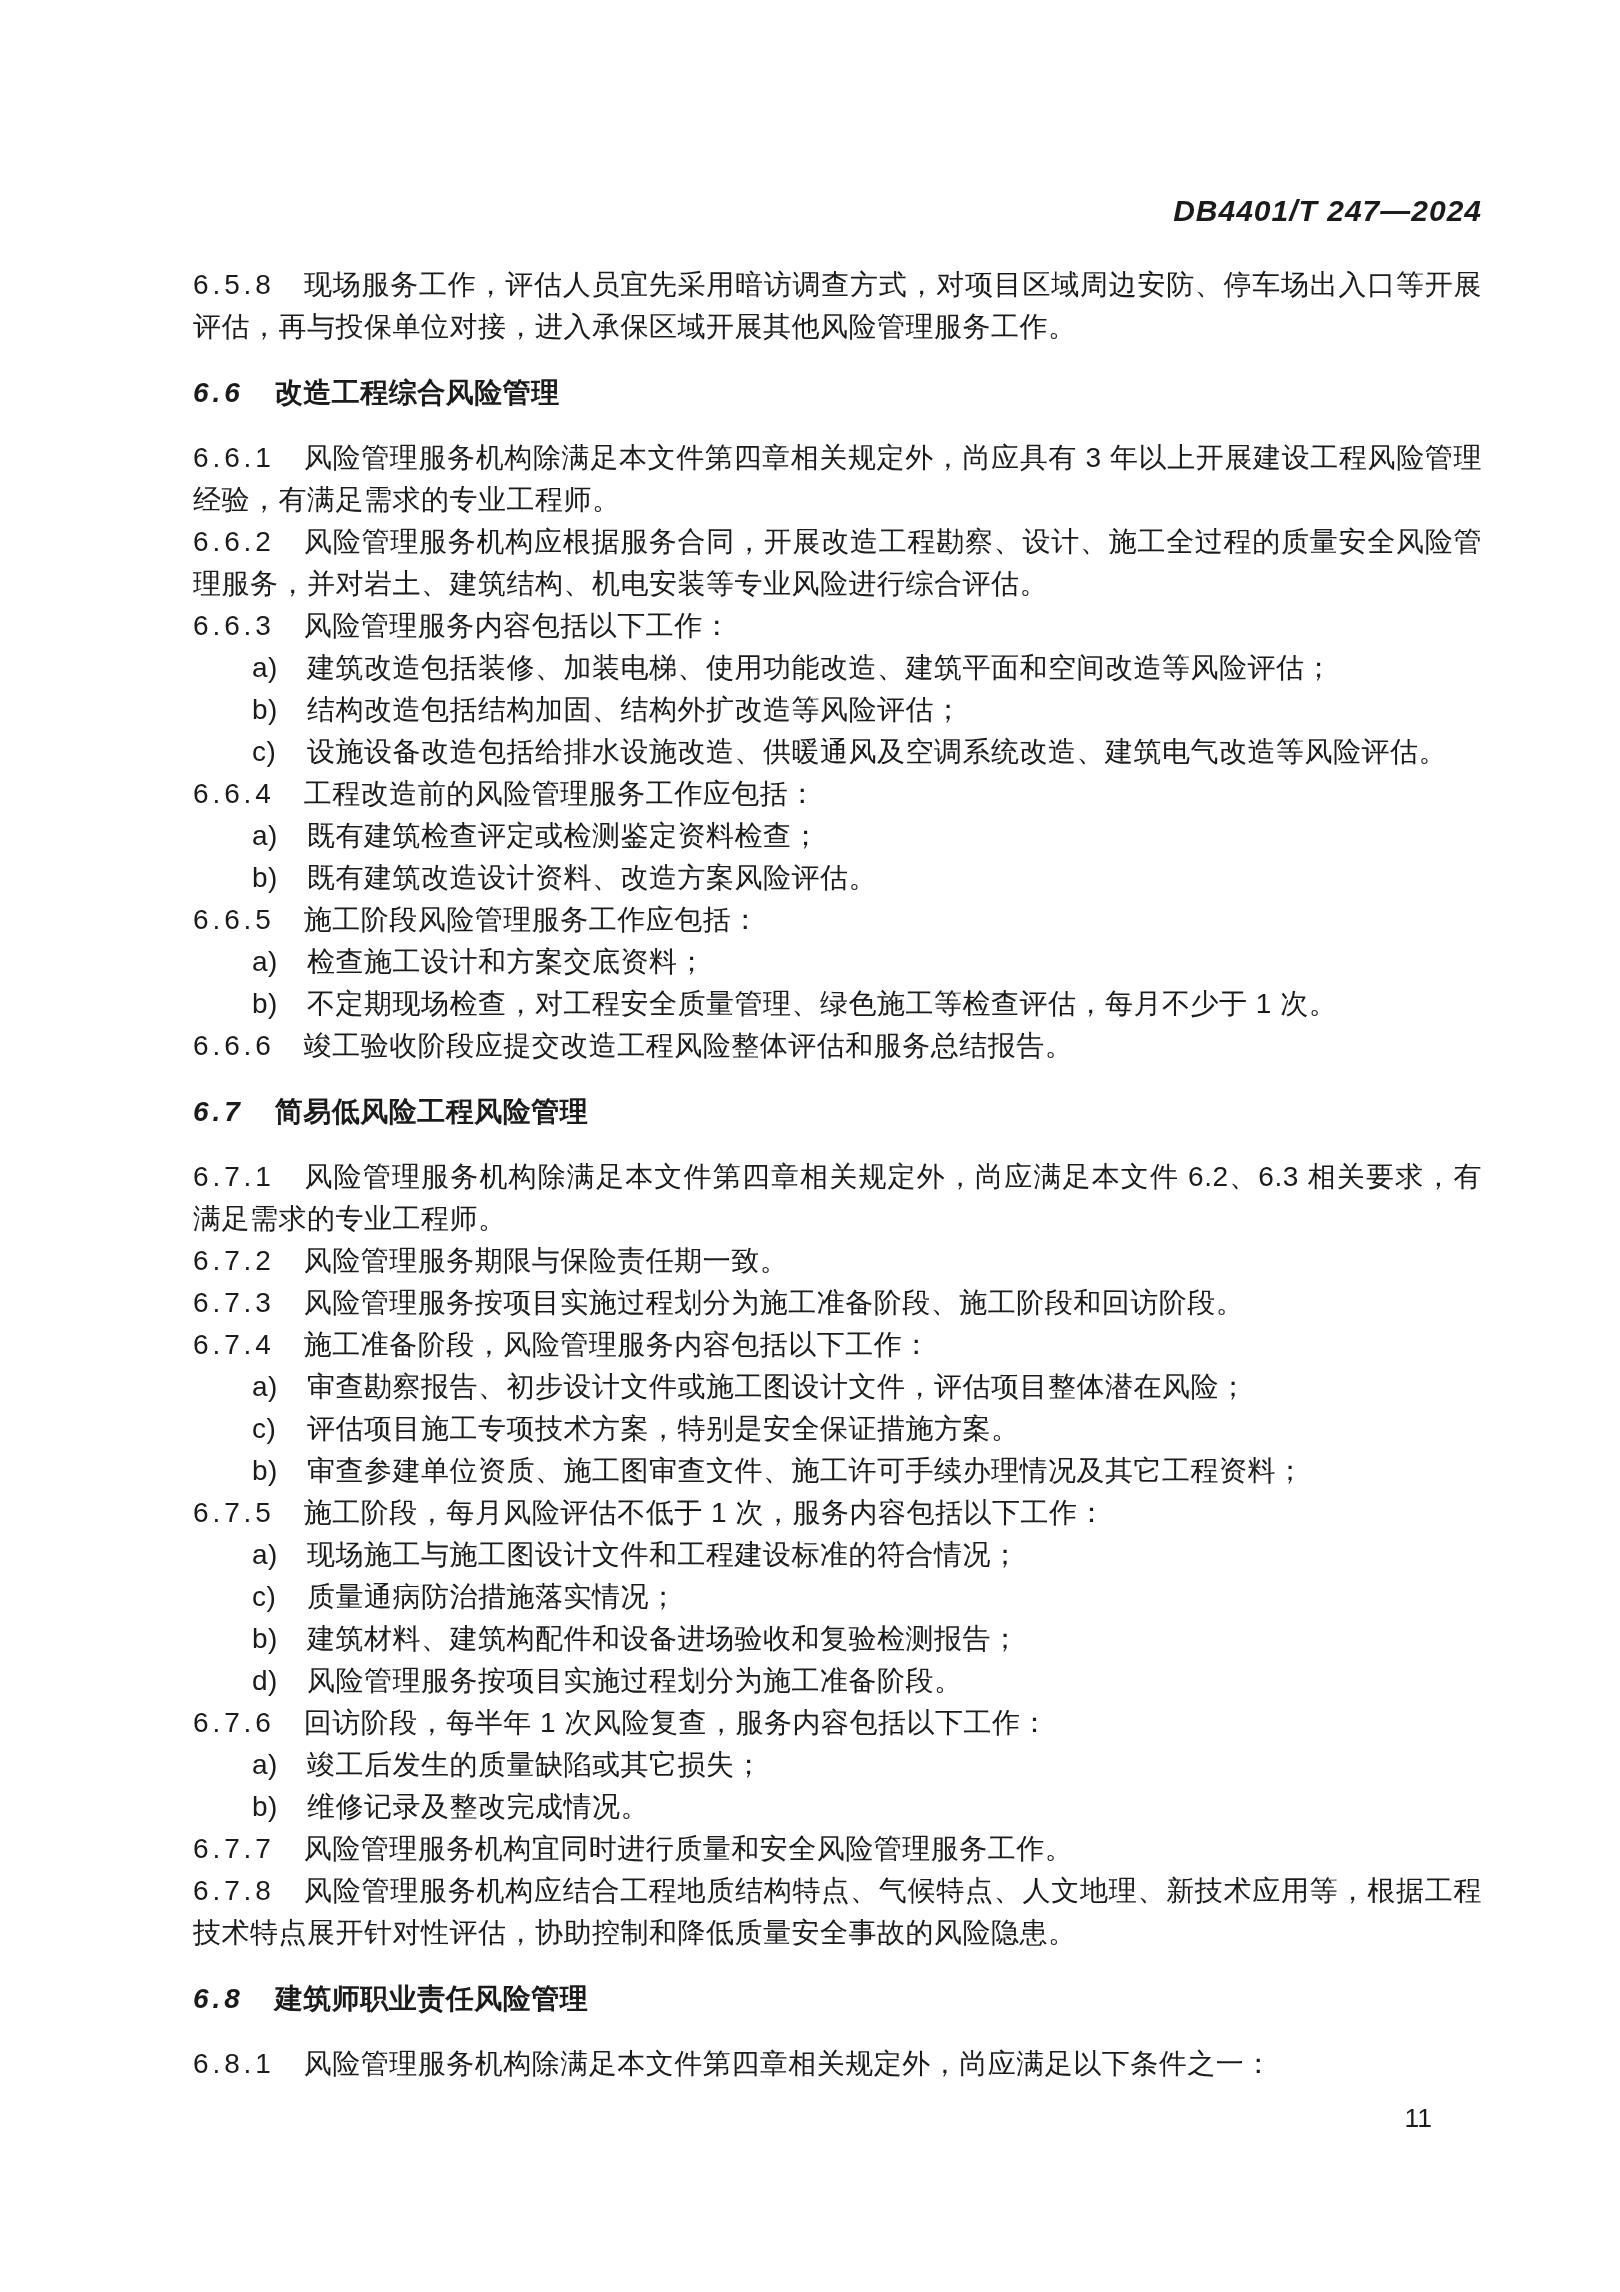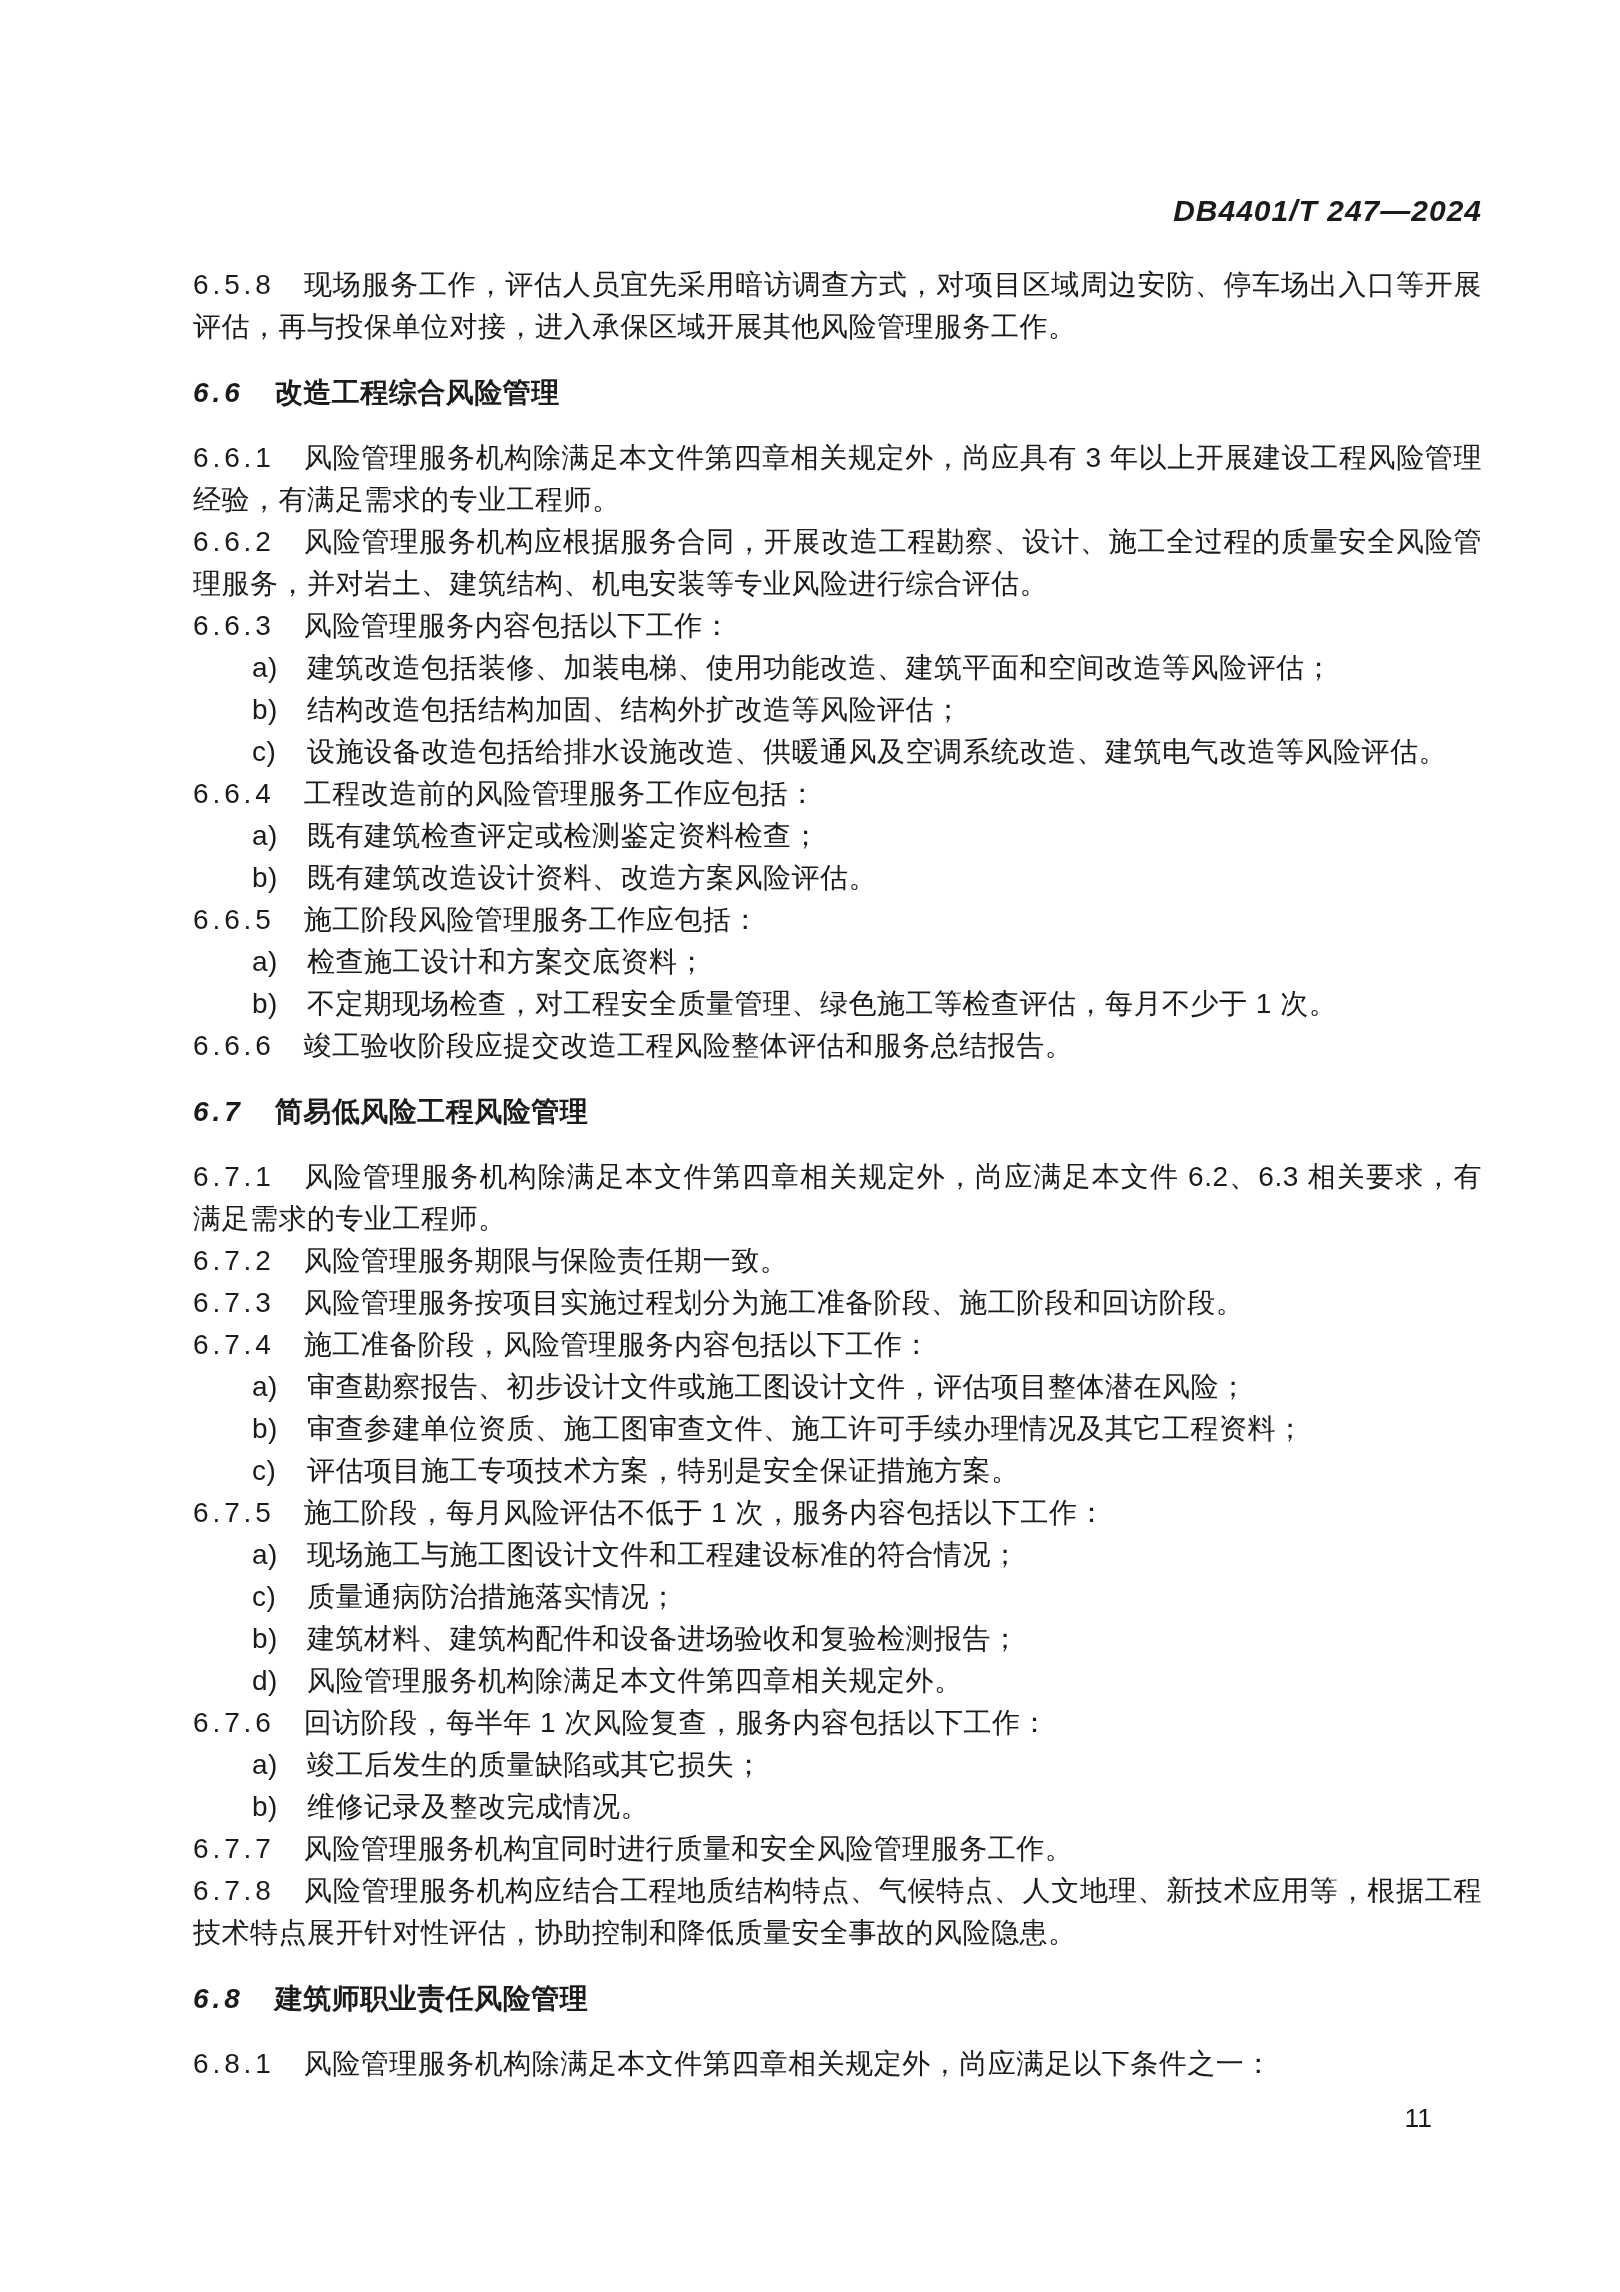--- a/index.html
+++ b/index.html
@@ -103,27 +103,27 @@
   <p class="item"><span class="label">b)</span><span>不定期现场检查，对工程安全质量管理、绿色施工等检查评估，每月不少于 1 次。</span></p>
   <p class="clause"><span class="num">6.6.6</span><span>竣工验收阶段应提交改造工程风险整体评估和服务总结报告。</span></p>
 
   <h3 class="heading"><span class="num">6.7</span><span>简易低风险工程风险管理</span></h3>
 
   <p class="clause"><span class="num">6.7.1</span><span>风险管理服务机构除满足本文件第四章相关规定外，尚应满足本文件 6.2、6.3 相关要求，有满足需求的专业工程师。</span></p>
   <p class="clause"><span class="num">6.7.2</span><span>风险管理服务期限与保险责任期一致。</span></p>
   <p class="clause"><span class="num">6.7.3</span><span>风险管理服务按项目实施过程划分为施工准备阶段、施工阶段和回访阶段。</span></p>
   <p class="clause"><span class="num">6.7.4</span><span>施工准备阶段，风险管理服务内容包括以下工作：</span></p>
   <p class="item"><span class="label">a)</span><span>审查勘察报告、初步设计文件或施工图设计文件，评估项目整体潜在风险；</span></p>
+  <p class="item"><span class="label">c)</span><span>评估项目施工专项技术方案，特别是安全保证措施方案。</span></p>
   <p class="item"><span class="label">b)</span><span>审查参建单位资质、施工图审查文件、施工许可手续办理情况及其它工程资料；</span></p>
-  <p class="item"><span class="label">c)</span><span>评估项目施工专项技术方案，特别是安全保证措施方案。</span></p>
   <p class="clause"><span class="num">6.7.5</span><span>施工阶段，每月风险评估不低于 1 次，服务内容包括以下工作：</span></p>
   <p class="item"><span class="label">a)</span><span>现场施工与施工图设计文件和工程建设标准的符合情况；</span></p>
   <p class="item"><span class="label">c)</span><span>质量通病防治措施落实情况；</span></p>
   <p class="item"><span class="label">b)</span><span>建筑材料、建筑构配件和设备进场验收和复验检测报告；</span></p>
-  <p class="item"><span class="label">d)</span><span>风险管理服务机构除满足本文件第四章相关规定外。</span></p>
+  <p class="item"><span class="label">d)</span><span>风险管理服务按项目实施过程划分为施工准备阶段。</span></p>
   <p class="clause"><span class="num">6.7.6</span><span>回访阶段，每半年 1 次风险复查，服务内容包括以下工作：</span></p>
   <p class="item"><span class="label">a)</span><span>竣工后发生的质量缺陷或其它损失；</span></p>
   <p class="item"><span class="label">b)</span><span>维修记录及整改完成情况。</span></p>
   <p class="clause"><span class="num">6.7.7</span><span>风险管理服务机构宜同时进行质量和安全风险管理服务工作。</span></p>
   <p class="clause"><span class="num">6.7.8</span><span>风险管理服务机构应结合工程地质结构特点、气候特点、人文地理、新技术应用等，根据工程技术特点展开针对性评估，协助控制和降低质量安全事故的风险隐患。</span></p>
 
   <h3 class="heading"><span class="num">6.8</span><span>建筑师职业责任风险管理</span></h3>
 
   <p class="clause"><span class="num">6.8.1</span><span>风险管理服务机构除满足本文件第四章相关规定外，尚应满足以下条件之一：</span></p>
 </div>

